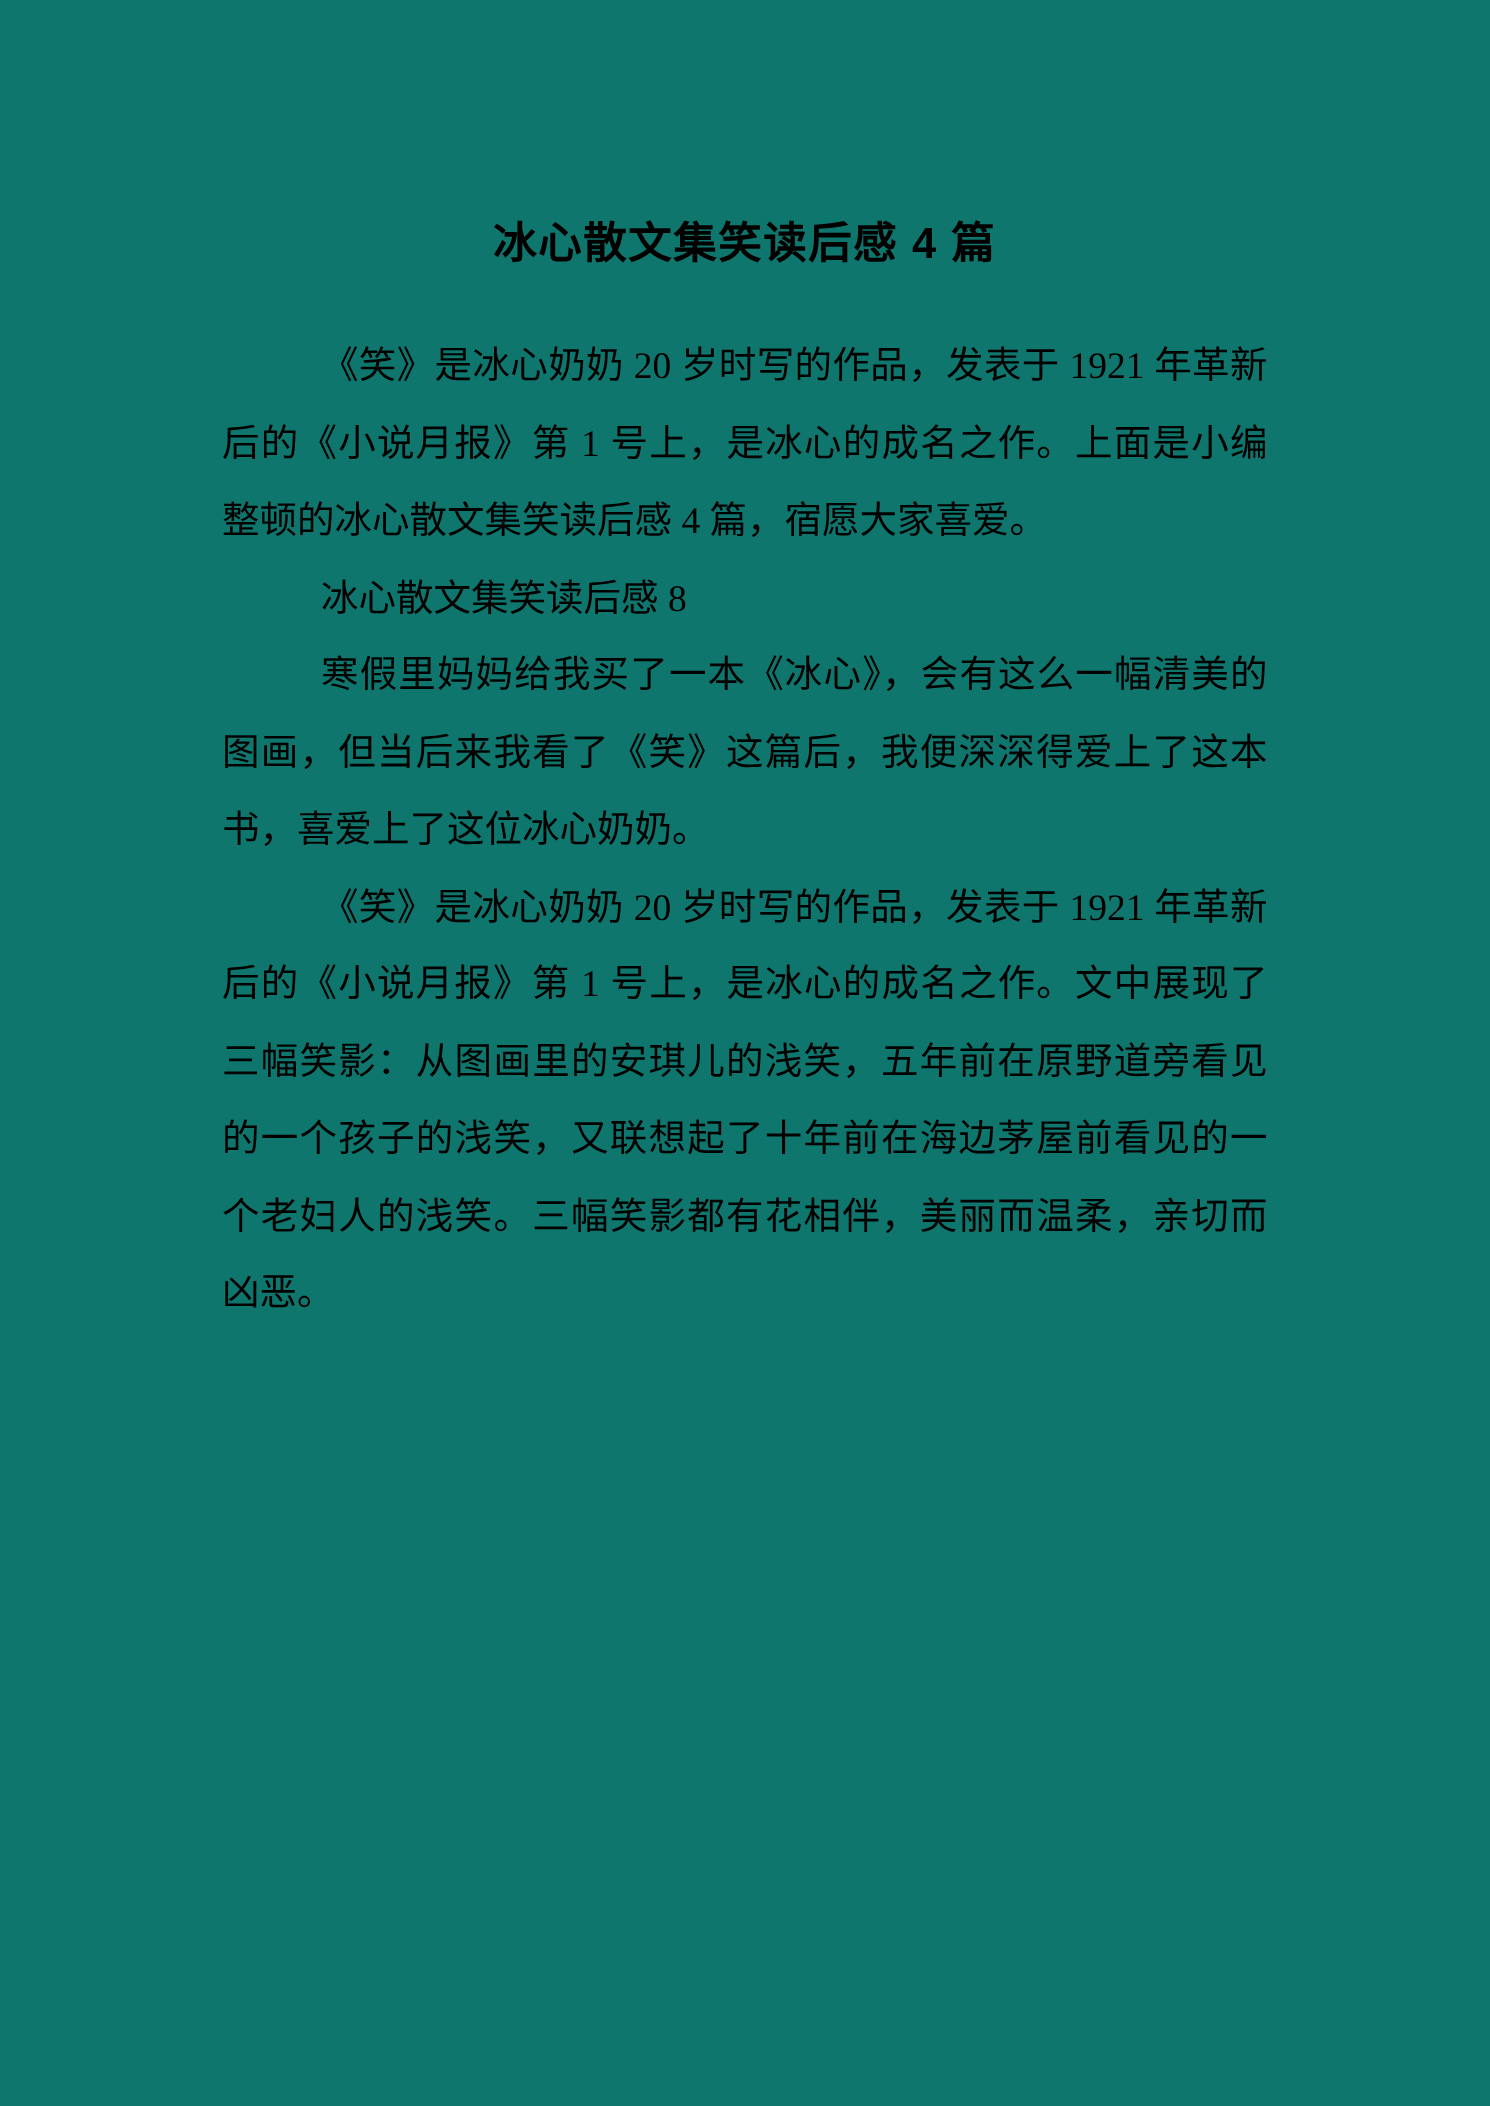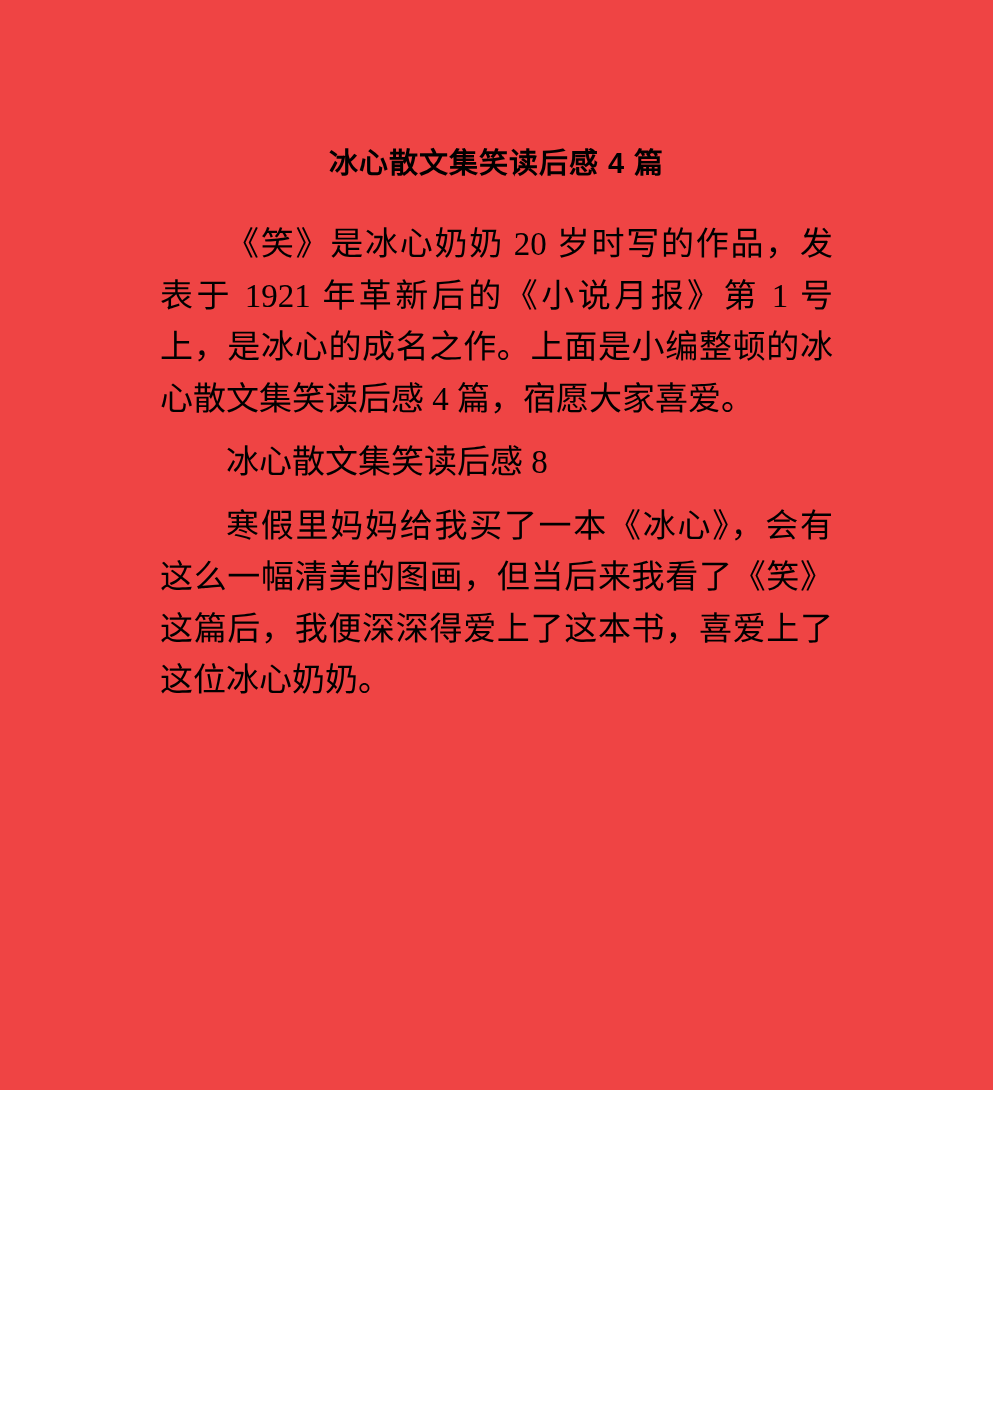--- a/index.html
+++ b/index.html
@@ -9,42 +9,42 @@
   }
   body {
     width: 993px;
     height: 1404px;
     overflow: hidden;
     color: #000000;
   }
   .page {
     box-sizing: border-box;
     width: 993px;
-    height: 1090px;
+    height: 1404px;
     padding: 138px 148px 0 148px;
-    background: #ef4444;
+    background: #0f766e;
   }
   .doc-title {
     margin: 0;
     font-family: "Liberation Sans", "DejaVu Sans", sans-serif;
     font-weight: 700;
     font-size: 29px;
     line-height: 50px;
     text-align: center;
     letter-spacing: 1px;
     color: #000000;
   }
   .doc-body {
     margin-top: 31px;
   }
   .para {
-    margin: 12px;
+    margin: 0;
     font-family: "Liberation Serif", "DejaVu Serif", serif;
     font-weight: 400;
-    font-size: 33px;
+    font-size: 25px;
     line-height: 51.5px;
     text-align: justify;
     text-indent: 66px;
     color: #000000;
   }
   .section-heading {
     text-align: left;
   }
 </style>
 </head>
@@ -53,15 +53,16 @@
 <div class="page">
   <h1 class="doc-title">冰心散文集笑读后感 4 篇</h1>
 
   <div class="doc-body">
     <p class="para">《笑》是冰心奶奶 20 岁时写的作品，发表于 1921 年革新后的《小说月报》第 1 号上，是冰心的成名之作。上面是小编整顿的冰心散文集笑读后感 4 篇，宿愿大家喜爱。</p>
 
     <p class="para section-heading">冰心散文集笑读后感 8</p>
 
     <p class="para">寒假里妈妈给我买了一本《冰心》，会有这么一幅清美的图画，但当后来我看了《笑》这篇后，我便深深得爱上了这本书，喜爱上了这位冰心奶奶。</p>
 
+    <p class="para">《笑》是冰心奶奶 20 岁时写的作品，发表于 1921 年革新后的《小说月报》第 1 号上，是冰心的成名之作。文中展现了三幅笑影：从图画里的安琪儿的浅笑，五年前在原野道旁看见的一个孩子的浅笑，又联想起了十年前在海边茅屋前看见的一个老妇人的浅笑。三幅笑影都有花相伴，美丽而温柔，亲切而凶恶。</p>
 
   </div>
 </div>
 
 </body></html>

